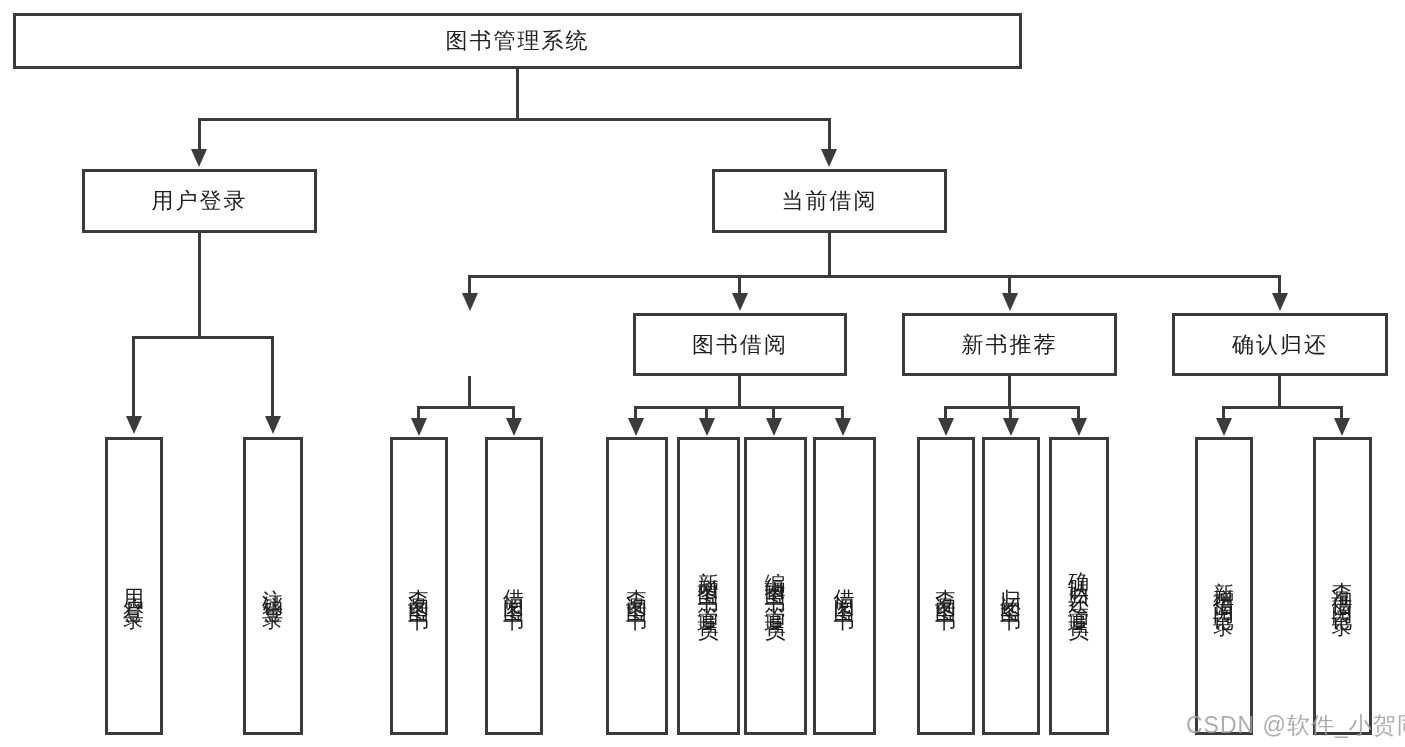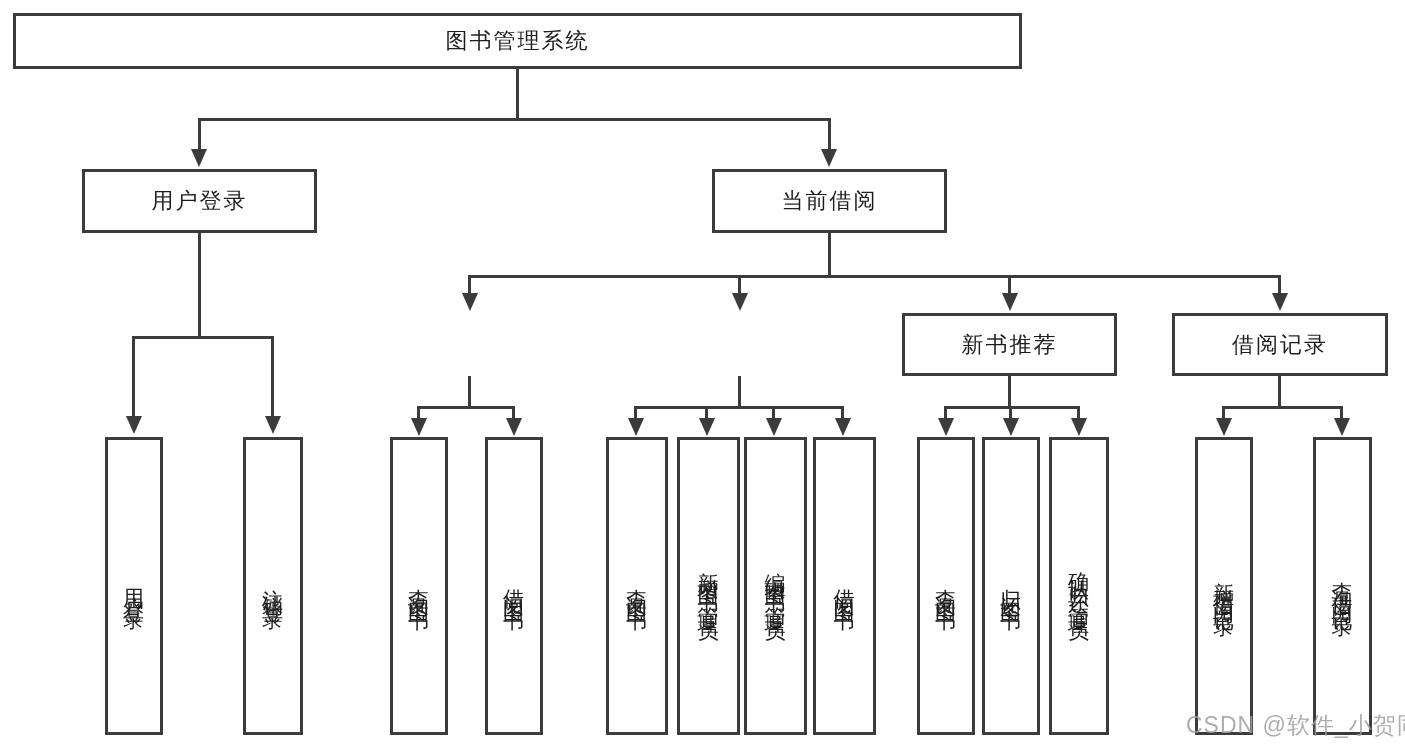--- a/index.html
+++ b/index.html
@@ -89,25 +89,28 @@
     <i class="v" style="left:468px;top:275px;height:22px"></i>
     <i class="v" style="left:738px;top:275px;height:22px"></i>
     <i class="v" style="left:1008px;top:275px;height:22px"></i>
     <i class="v" style="left:1278px;top:275px;height:22px"></i>
     <i class="a" style="left:462px;top:293px"></i>
     <i class="a" style="left:732px;top:293px"></i>
     <i class="a" style="left:1002px;top:293px"></i>
     <i class="a" style="left:1272px;top:293px"></i>
   </div>
 
+  <div class="box hbox" id="n-bb">
+    <span>图书借阅</span>
+  </div>
   <div class="box hbox" id="n-cb">
     <span>新书推荐</span>
   </div>
   <div class="box hbox" id="n-br">
-    <span>借阅记录</span>
+    <span>确认归还</span>
   </div>
 
   <div>
     <i class="v" style="left:468px;top:376px;height:32px"></i>
     <i class="h" style="left:417px;top:406px;width:98px"></i>
     <i class="v" style="left:417px;top:406px;height:14px"></i>
     <i class="v" style="left:512px;top:406px;height:14px"></i>
     <i class="a" style="left:411px;top:418px"></i>
     <i class="a" style="left:506px;top:418px"></i>
   </div>

